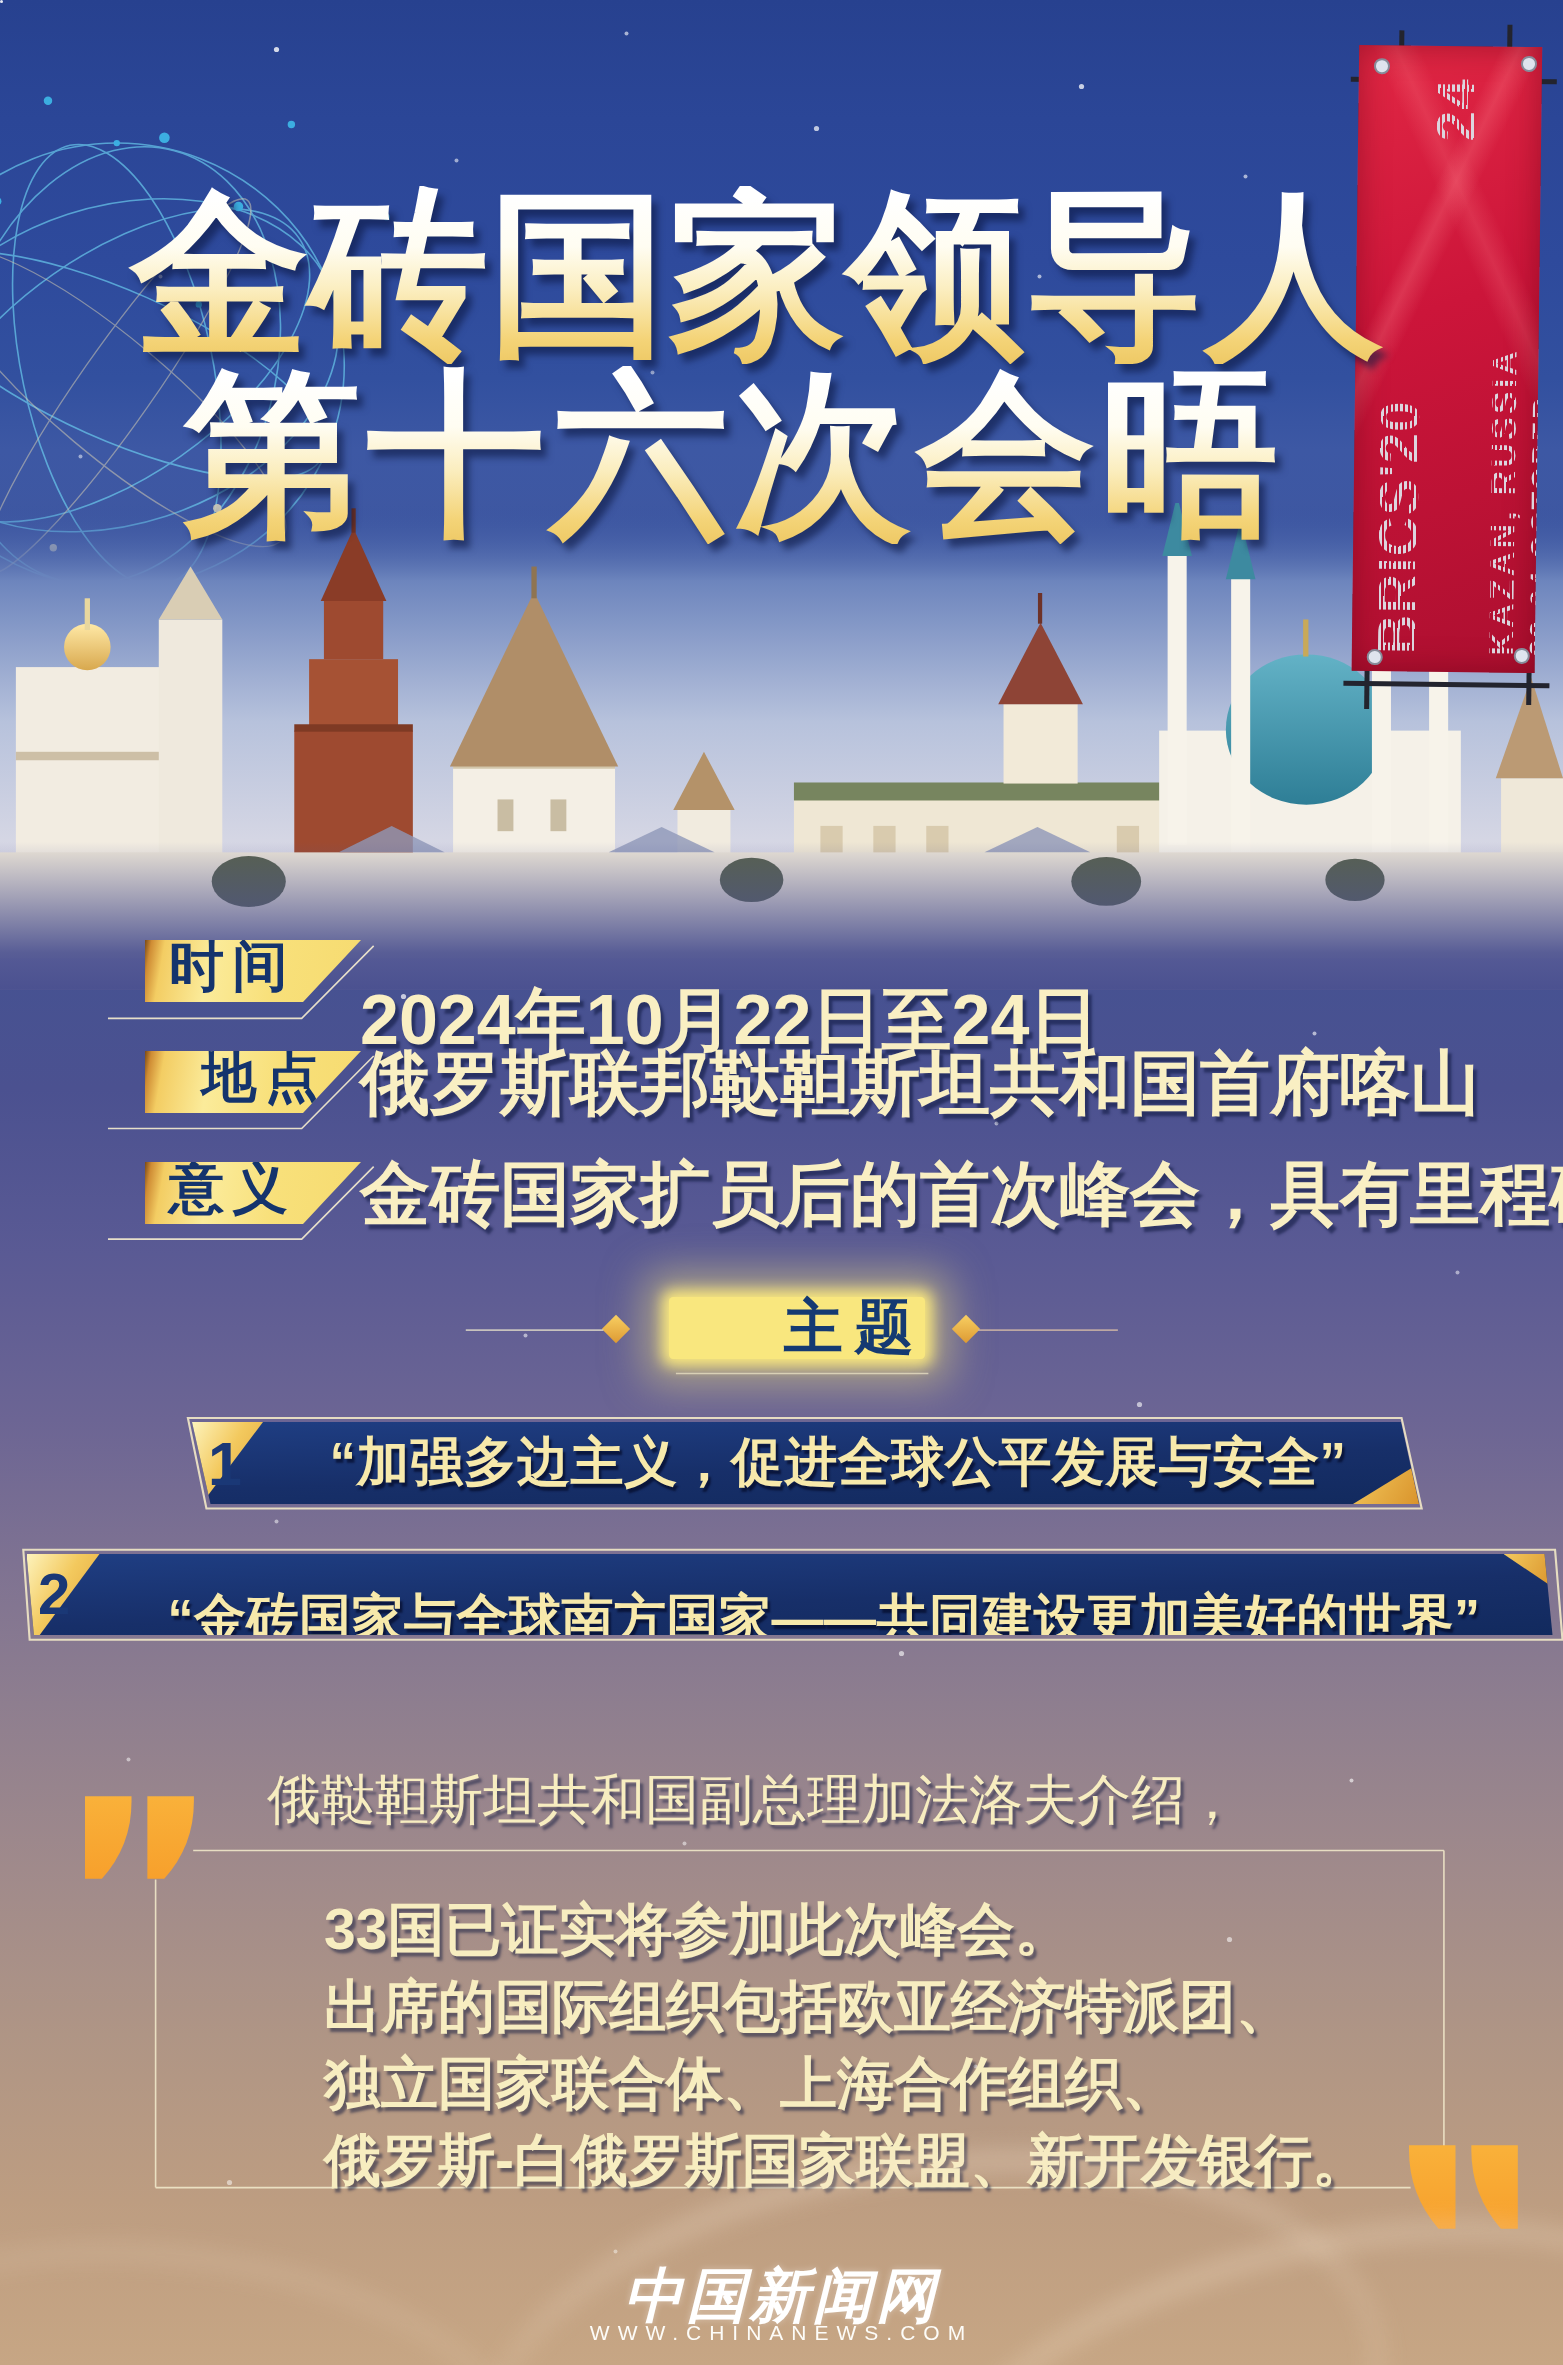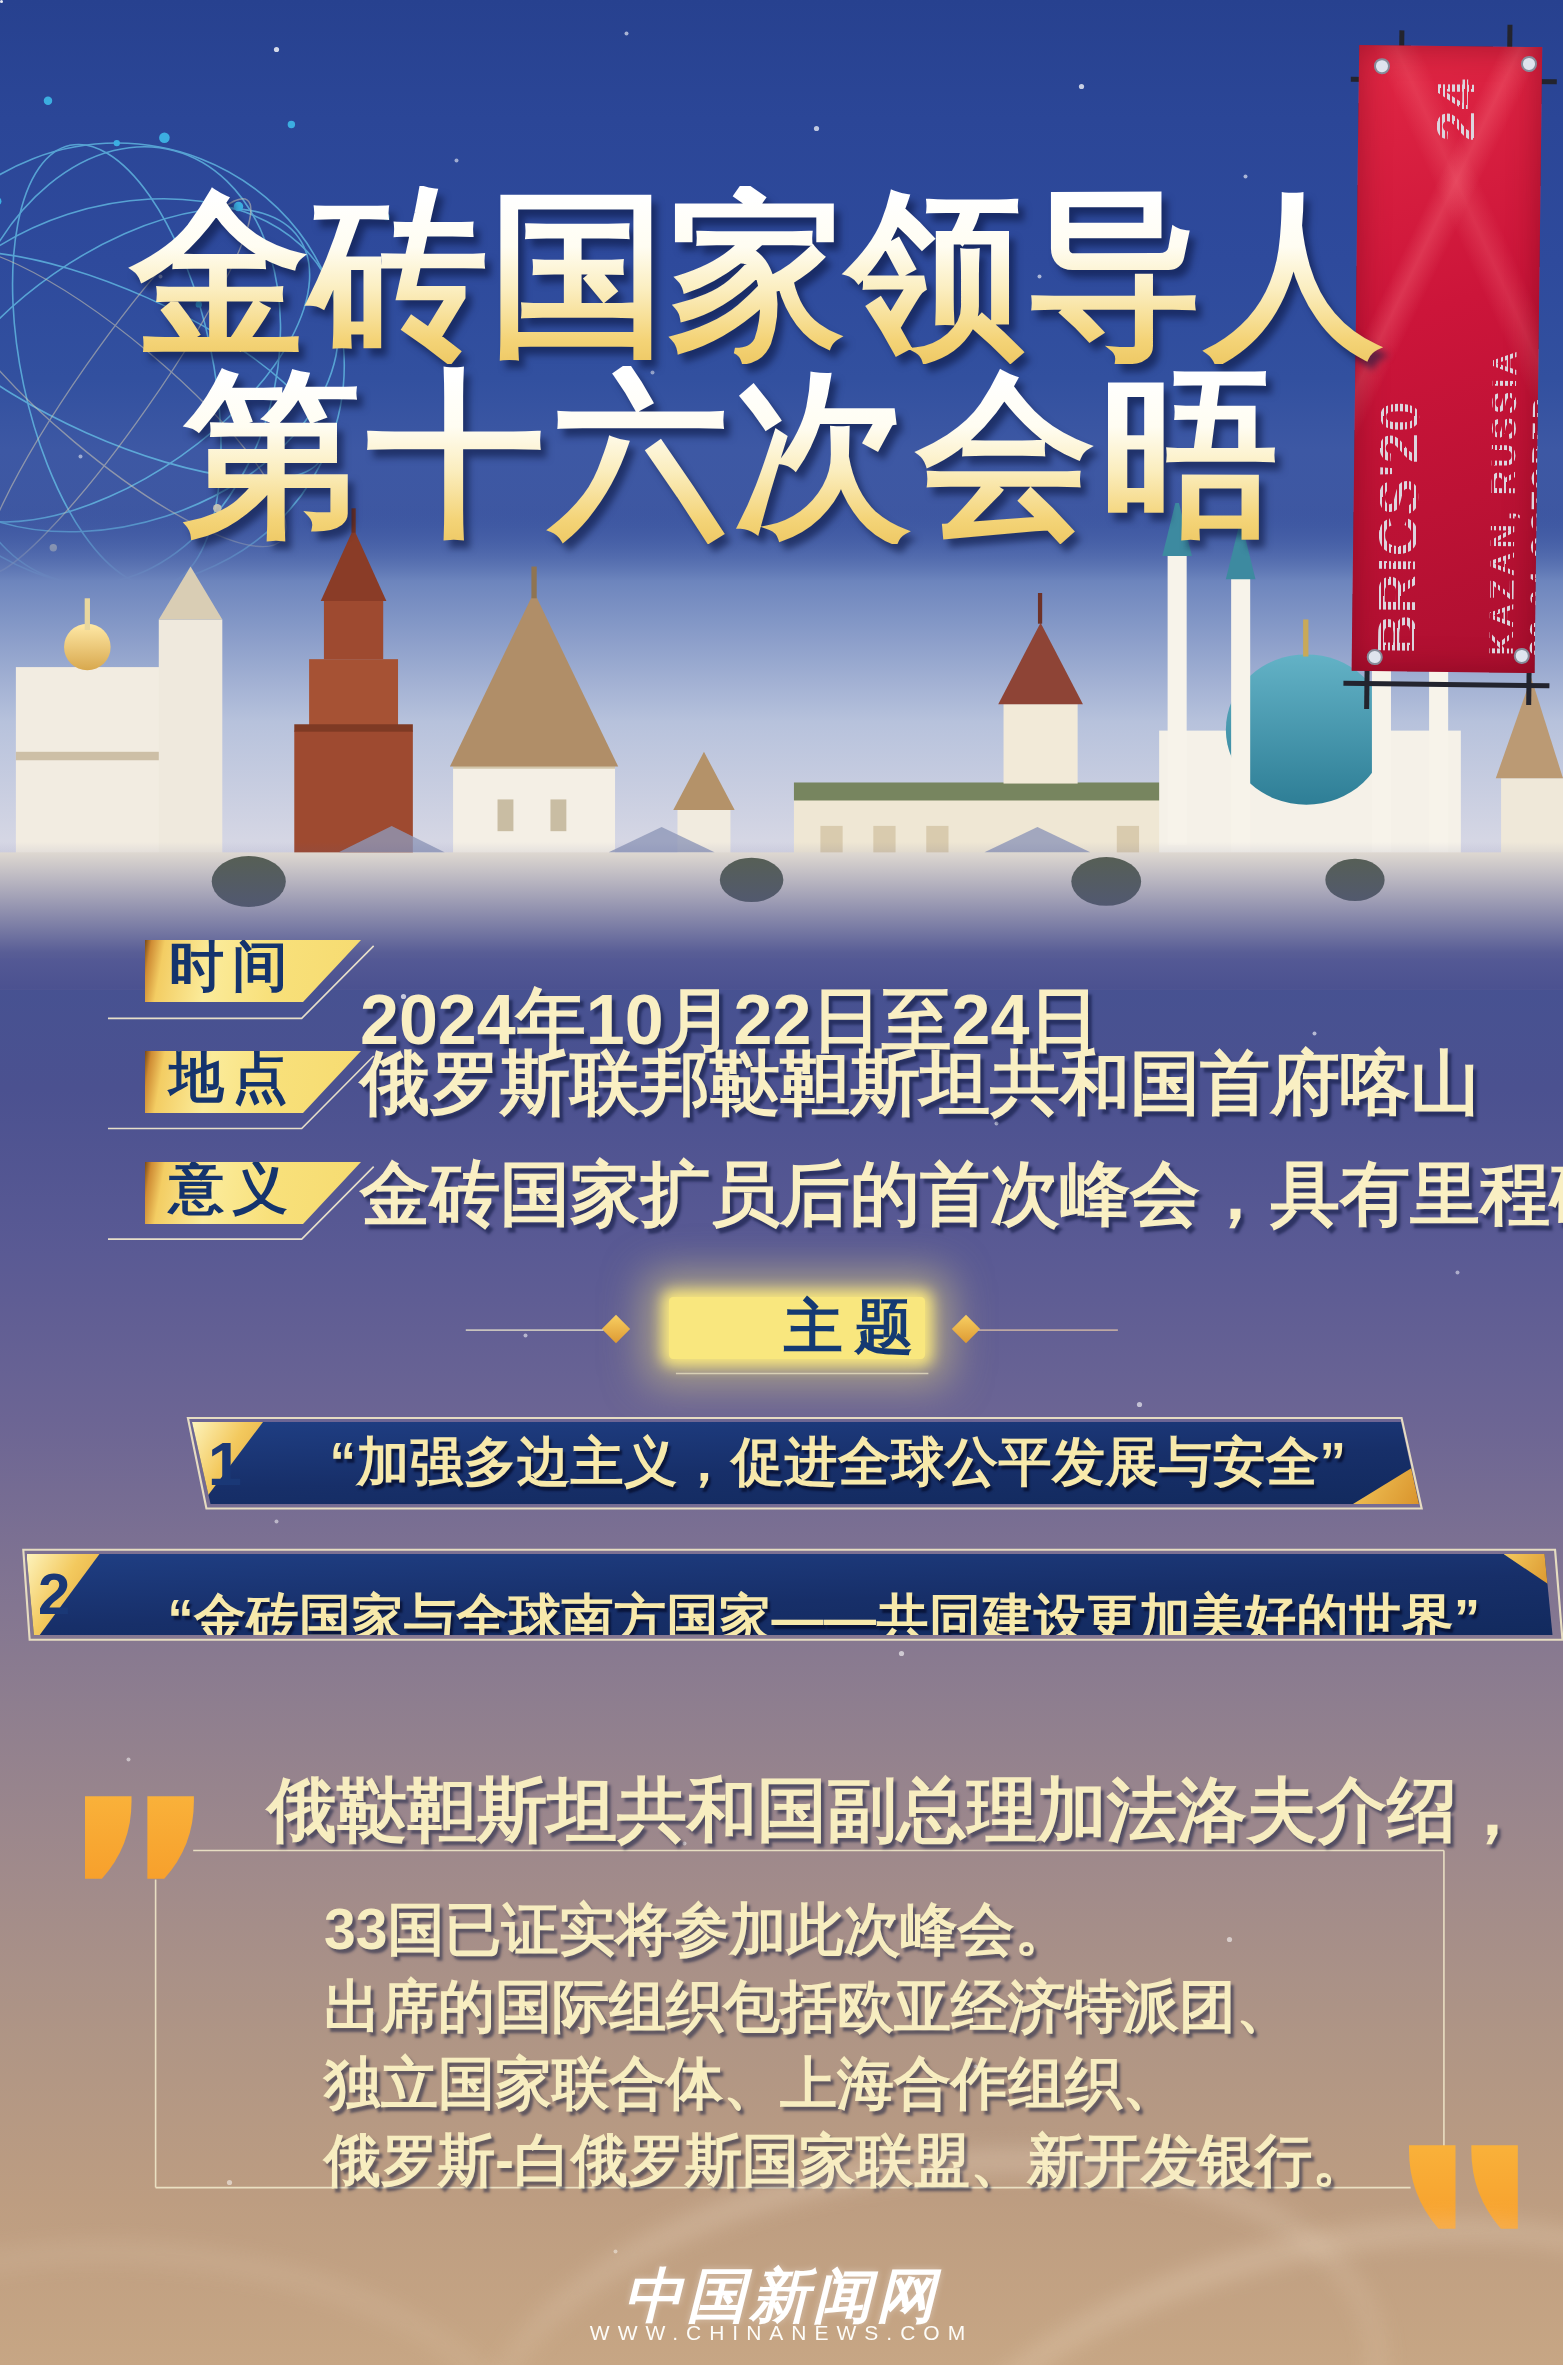--- a/index.html
+++ b/index.html
@@ -75,21 +75,21 @@
   
   .navy{position:absolute;background:linear-gradient(178deg,#1f3e83 0%,#172f69 55%,#122a5e 100%);}
   .navy .ttext{position:absolute;inset:0;display:flex;align-items:center;justify-content:center;
     font-size:53px;font-weight:700;color:#f7e9ab;letter-spacing:0.5px;white-space:nowrap;
     text-shadow:2.6px 3.7px 2.1px rgba(0,5,30,.6);}
   .wedge{position:absolute;left:0;top:0;height:100%;width:74px;
     background:linear-gradient(120deg,#fdf3bc 0%,#f3c95e 45%,#e0a135 100%);}
   .num{position:absolute;font-weight:900;color:#1a3876;}
   .gcorner{position:absolute;background:linear-gradient(120deg,#f3c95e,#d9932b);}
   
-  .qintro{position:absolute;left:267px;top:1764px;font-size:70px;font-weight:700;color:#f7edc0;
+  .qintro{position:absolute;left:267px;top:1764px;font-size:54px;font-weight:400;color:#f7edc0;
     text-shadow:3.2px 4.2px 2.6px rgba(12,22,60,.5);white-space:nowrap;}
   .qbody{position:absolute;left:282px;top:1891px;font-size:57px;font-weight:700;color:#f7edc0;
     line-height:77px;text-shadow:3.2px 4.2px 2.6px rgba(12,22,60,.5);white-space:nowrap;margin-left:42px;}
   
   .logo{position:absolute;left:0;width:1563px;top:2257px;text-align:center;font-size:59px;
     font-weight:700;font-style:italic;color:#fff;letter-spacing:4.2px;
     font-family:"DejaVu Serif",serif;text-shadow:0 0 7.4px rgba(255,255,255,.35);}
   .url{position:absolute;left:0;width:1563px;top:2321px;text-align:center;font-size:21px;
     color:#fdfcf8;letter-spacing:8px;font-weight:400;}
   
@@ -270,21 +270,21 @@
   <div class="title l1">金砖国家领导人</div>
   <div class="title l2">第十六次会晤</div>
 
   <div>
     <div class="ibox" style="top:940px;">
       <span>时间</span>
     </div>
     <div class="ival" style="top:988px;">2024年10月22日至24日</div>
   </div>
   <div>
-    <div class="ibox" style="top:1051px;">
+    <div class="ibox" style="top:1051px;text-align:center;">
       <span>地点</span>
     </div>
     <div class="ival" style="top:1051px;">俄罗斯联邦鞑靼斯坦共和国首府喀山</div>
   </div>
   <div>
     <div class="ibox" style="top:1162px;">
       <span>意义</span>
     </div>
     <div class="ival" style="top:1162px;">金砖国家扩员后的首次峰会，具有里程碑意义</div>
   </div>

